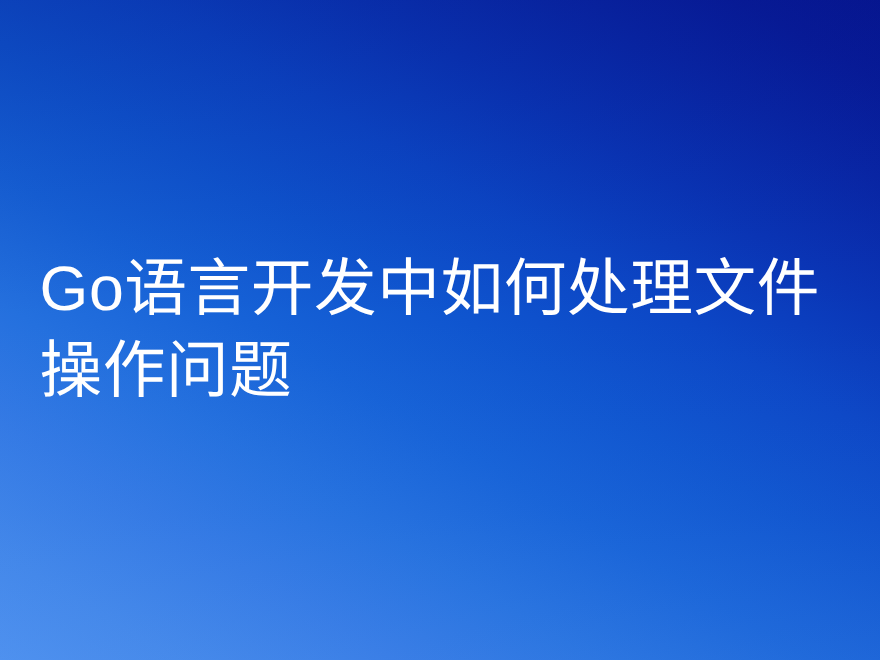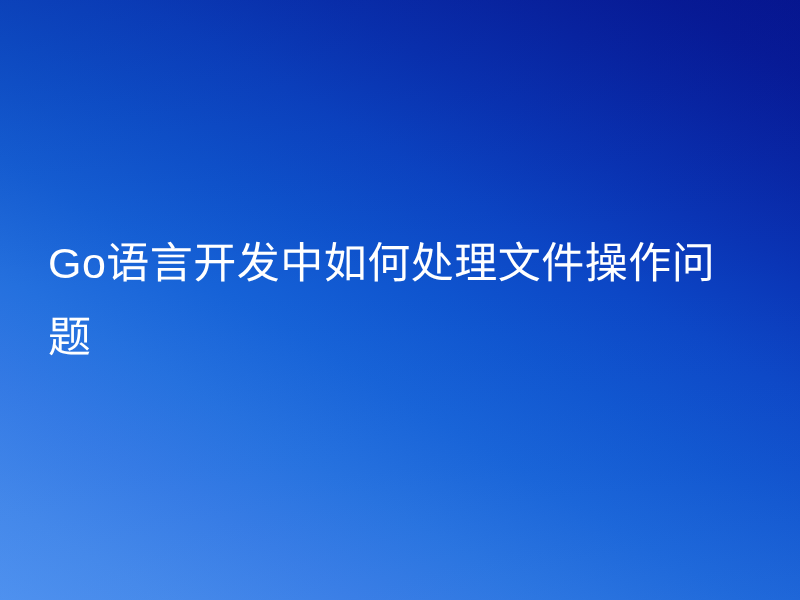--- a/index.html
+++ b/index.html
@@ -64,28 +64,28 @@
     top: 0;
     width: 800px;
     height: 600px;
     display: flex;
     align-items: center;
     justify-content: flex-start;
     z-index: 2;
   }
 
   .headline {
-    margin: 16px;
+    margin: 4px;
     padding: 0 26px 0 32px;
     width: 100%;
     box-sizing: border-box;
 
     color: #ffffff;
     font-family: "Liberation Sans", "DejaVu Sans", sans-serif;
-    font-size: 43px;
+    font-size: 57px;
     font-weight: 400;
     line-height: 74px;
     letter-spacing: 0.5px;
     text-align: left;
     word-break: break-all;
     white-space: normal;
     -webkit-font-smoothing: antialiased;
   }
 </style>
 </head>

